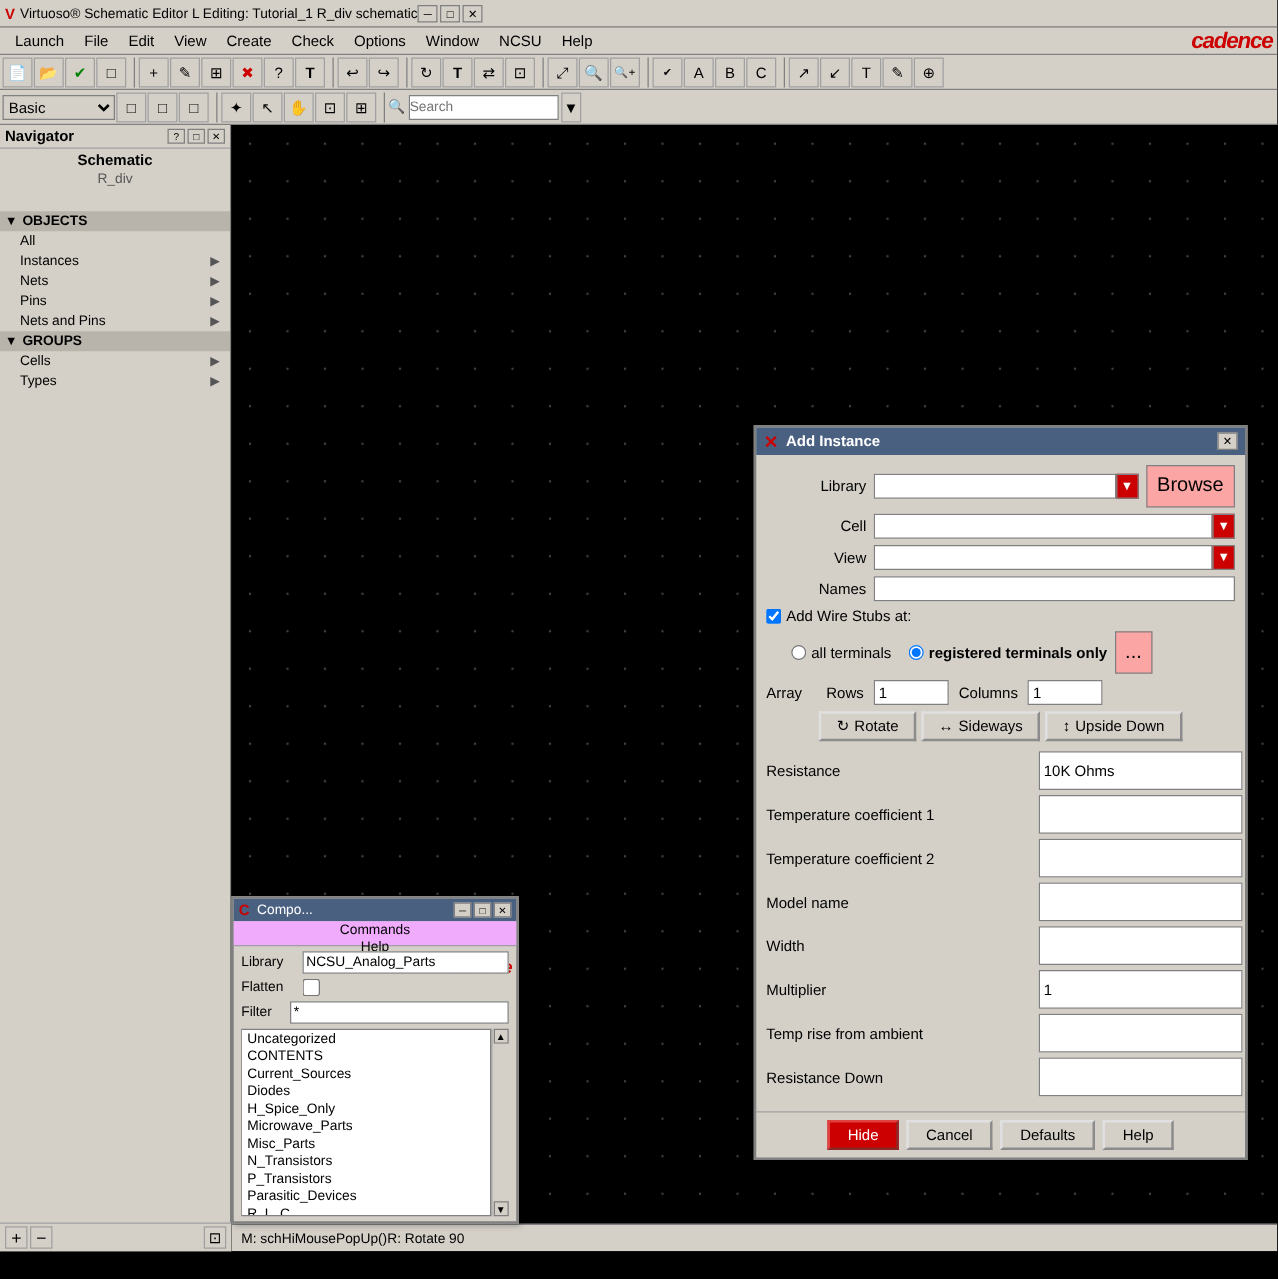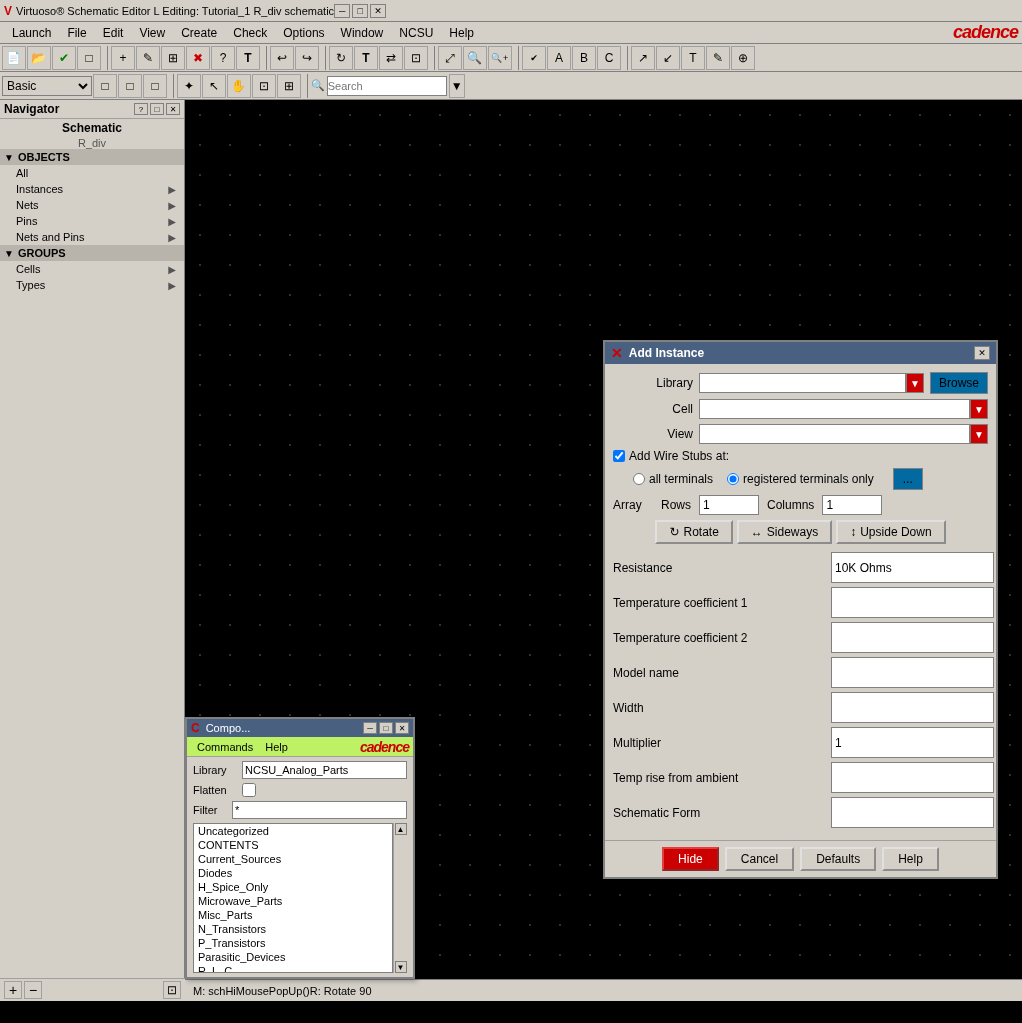--- a/index.html
+++ b/index.html
@@ -69,21 +69,21 @@
     .navigator-header {
       background: #d4d0c8;
       padding: 2px 4px;
       font-size: 11px;
       border-bottom: 1px solid #a0a0a0;
       display: flex;
       align-items: center;
       justify-content: space-between;
     }
     .schematic-label { text-align: center; font-size: 12px; font-weight: bold; padding: 2px 0; }
-    .schematic-sub { text-align: center; font-size: 11px; color: #555; padding-bottom: 0; }
+    .schematic-sub { text-align: center; font-size: 11px; color: #555; padding-bottom: 20px; }
     .section-header {
       background: #b8b4ac;
       padding: 2px 4px;
       font-size: 11px;
       font-weight: bold;
       display: flex;
       align-items: center;
       gap: 4px;
       cursor: pointer;
     }
@@ -180,25 +180,25 @@
       cursor: pointer;
       display: flex;
       align-items: center;
       justify-content: center;
       color: white;
       font-size: 10px;
       flex-shrink: 0;
     }
     .browse-btn {
       padding: 2px 8px;
-      background: #0369a1;
+      background: #fca5a5;
       border: 1px solid #808080;
       cursor: pointer;
-      font-size: 12px;
-      height: 22px;
+      font-size: 16px;
+      height: 34px;
     }
 
     .wire-stubs-row {
       display: flex;
       align-items: center;
       margin-bottom: 5px;
       gap: 4px;
     }
     .checkbox { width: 12px; height: 12px; cursor: pointer; }
     .radio { width: 12px; height: 12px; cursor: pointer; }
@@ -284,21 +284,21 @@
       background: #4a6080;
       color: white;
       padding: 2px 4px;
       display: flex;
       align-items: center;
       gap: 4px;
       font-size: 11px;
     }
     .comp-title-btns { margin-left: auto; display: flex; gap: 2px; }
     .comp-btn { width: 14px; height: 12px; background: #d4d0c8; border: 1px solid #808080; font-size: 8px; cursor: pointer; display: flex; align-items: center; justify-content: center; color: #000; }
-    .comp-menu { background: #bef264; height: 20px; display: flex; align-items: center; padding: 0 4px; border-bottom: 1px solid #a0a0a0; }
+    .comp-menu { background: #f0abfc; height: 20px; display: flex; align-items: center; padding: 0 4px; border-bottom: 1px solid #a0a0a0; flex-direction: column; }
     .comp-menu-item { padding: 1px 6px; font-size: 11px; cursor: pointer; }
     .comp-cadence { font-size: 14px; font-weight: bold; color: #c00; margin-left: auto; letter-spacing: -1px; }
     .comp-content { padding: 4px 6px; }
     .comp-row { display: flex; align-items: center; margin-bottom: 4px; gap: 4px; }
     .comp-label { width: 45px; font-size: 11px; }
     .comp-input { flex: 1; height: 18px; border: 1px solid #808080; background: white; font-size: 11px; padding: 0 2px; }
     .comp-list { border: 1px solid #808080; background: white; height: 150px; overflow-y: auto; font-size: 11px; }
     .comp-list-item { padding: 1px 4px; cursor: pointer; }
     .comp-scrollbar { width: 14px; background: #d4d0c8; border-left: 1px solid #a0a0a0; }
     .comp-list-area { display: flex; }
@@ -496,30 +496,34 @@
         </div>
 
         <div class="form-row">
           <span class="form-label">View</span>
           <div class="dropdown-row" style="flex:1; display:flex;">
             <input class="dropdown-select" type="text" style="flex: 1 1 0%; height: 20px; border: 1px solid rgb(128, 128, 128); font-size: 12px; padding: 0px 3px;">
             <div class="dropdown-btn">▼</div>
           </div>
         </div>
 
+        <div class="form-row">
+          <span class="form-label">Names</span>
+          <input class="form-input" type="text" style="flex: 1 1 0%;">
+        </div>
 
         <div class="wire-stubs-row">
           <input type="checkbox" class="checkbox" checked="" style="">
           <span>Add Wire Stubs at:</span>
         </div>
         <div class="wire-stubs-row" style="padding-left:20px;">
           <input type="radio" class="radio" name="terminals" style="">
           <span style="margin-right:10px;">all terminals</span>
           <input type="radio" class="radio" name="terminals" checked="" style="">
-          <span style="margin-right:15px;">registered terminals only</span>
+          <span style="margin-right:2px;font-weight:bold;">registered terminals only</span>
           <button class="browse-btn" style="width:30px; padding:1px 4px;">...</button>
         </div>
 
         <div class="array-row">
           <span class="array-label">Array</span>
           <span class="array-field-label">Rows</span>
           <input class="array-input" type="text" value="1" style="">
           <span class="array-field-label">Columns</span>
           <input class="array-input" type="text" value="1" style="">
         </div>
@@ -561,21 +565,21 @@
         </div>
         <div class="prop-row">
           <span class="prop-label">Multiplier</span>
           <input class="prop-input" type="text" value="1" style="">
         </div>
         <div class="prop-row">
           <span class="prop-label">Temp rise from ambient</span>
           <input class="prop-input" type="text" style="">
         </div>
         <div class="prop-row">
-          <span class="prop-label">Schematic Form</span>
+          <span class="prop-label">Resistance Down</span>
           <input class="prop-input" type="text" style="">
         </div>
       </div>
 
       <div class="dialog-buttons">
         <button class="dlg-btn hide-btn">Hide</button>
         <button class="dlg-btn">Cancel</button>
         <button class="dlg-btn">Defaults</button>
         <button class="dlg-btn">Help</button>
       </div>

